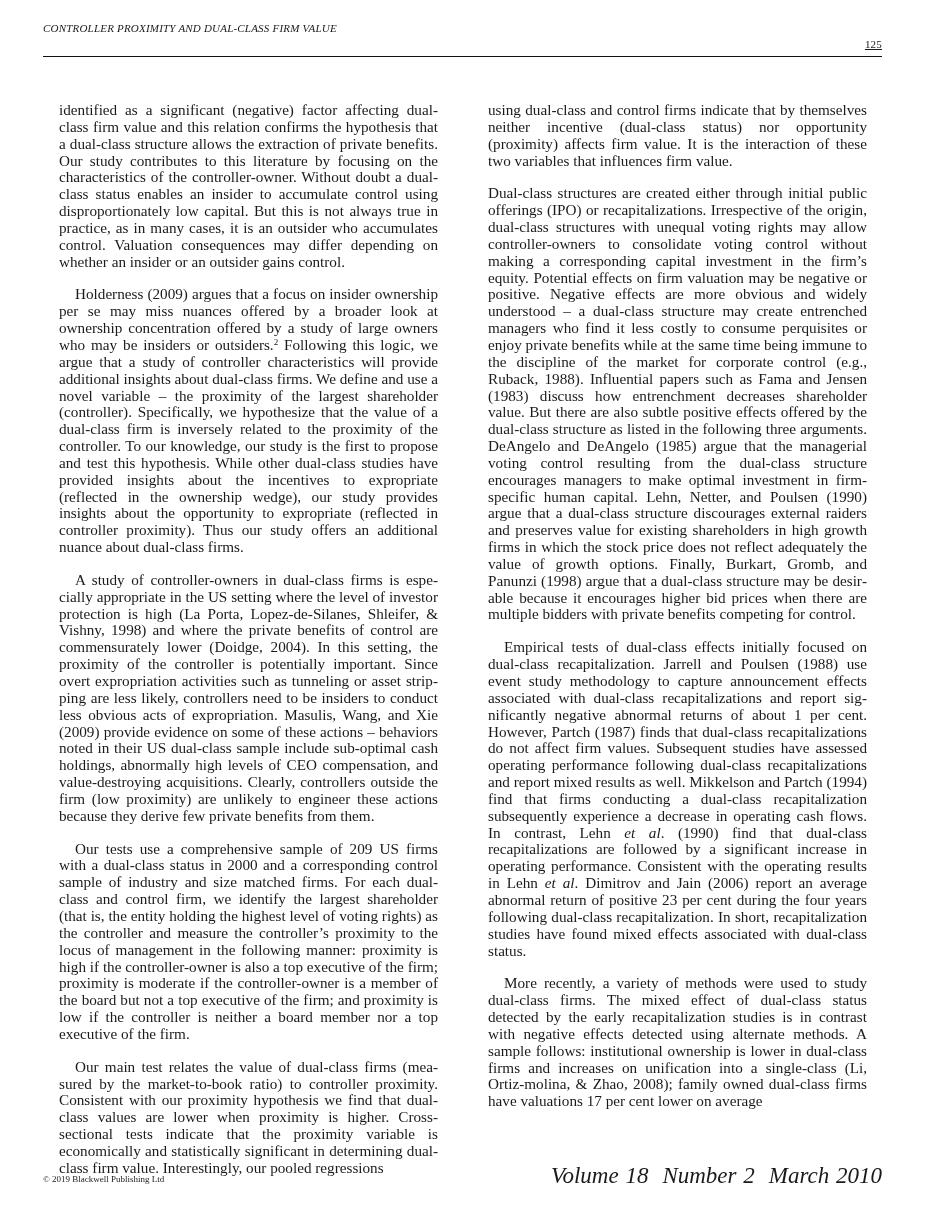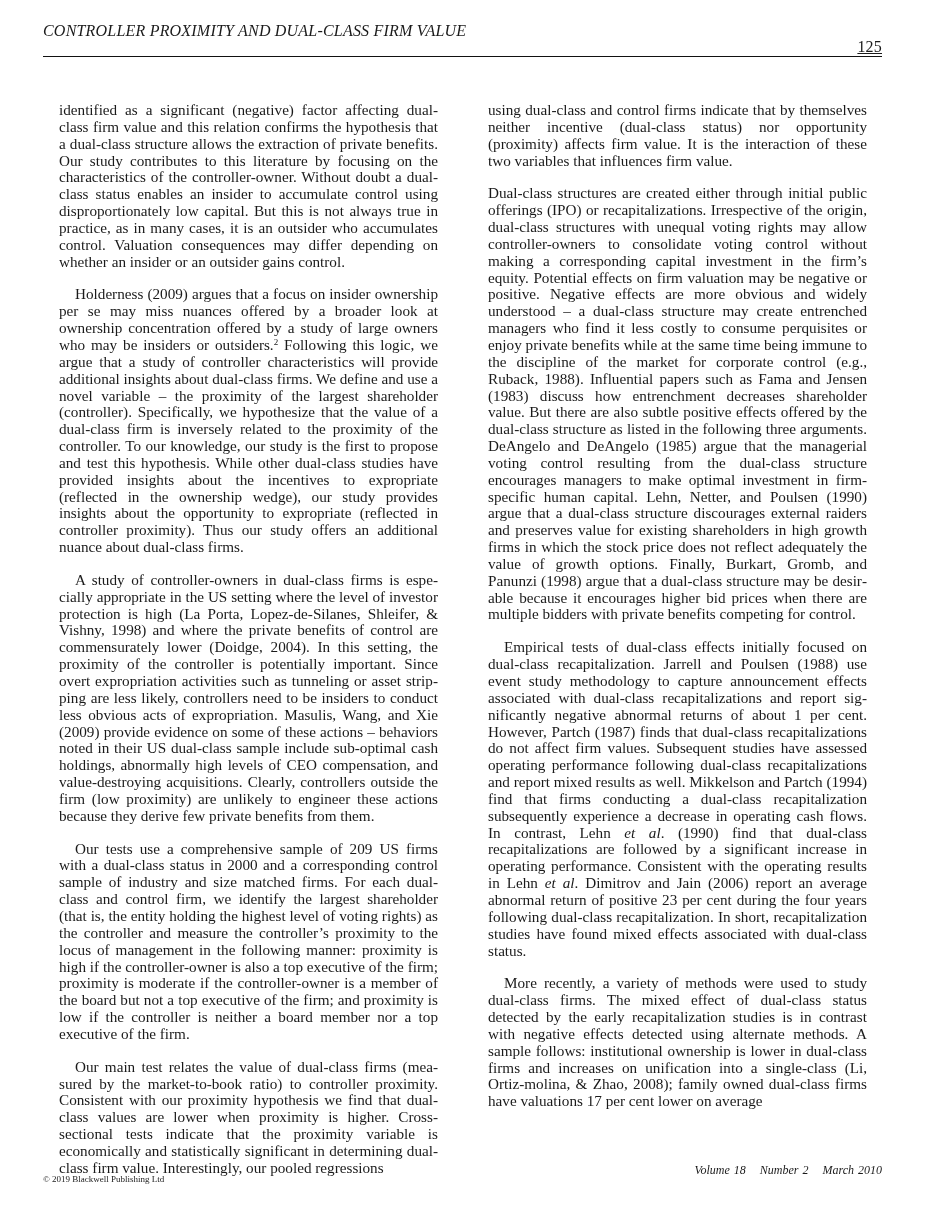--- a/index.html
+++ b/index.html
@@ -1,29 +1,29 @@
 <!DOCTYPE html>
 <html><head>
 <meta charset="utf-8">
 <style>
   html, body { margin: 0; padding: 0; background: #ffffff; }
   body { width: 925px; height: 1217px; position: relative; overflow: hidden; color: #1a1a1a; font-family: "DejaVu Serif", "Liberation Serif", serif; }
-  .running-head { position: absolute; left: 43px; top: 22px; width: 839px; height: 20px; font-family: "Liberation Serif", serif; font-style: italic; font-size: 16px; letter-spacing: 0.2px; }
+  .running-head { position: absolute; left: 43px; top: 22px; width: 839px; height: 20px; font-family: "Liberation Serif", serif; font-style: italic; font-size: 11px; letter-spacing: 0.2px; }
   .running-head .title { position: absolute; left: 0; top: 0; }
   .running-head .page-num { position: absolute; right: 0; top: 16px; font-style: normal; text-decoration: underline; }
   .head-rule { position: absolute; left: 43px; top: 56px; width: 839px; height: 0; border-top: 1.6px solid #111; }
   .column { position: absolute; top: 86px; width: 411px; font-family: "Liberation Serif", serif; font-size: 15.2px; line-height: 16.85px; text-align: justify; hyphens: manual; }
   .col-left { left: 43px; }
   .col-right { left: 472px; }
   .column p { margin: 16px; }
   .column p.indent { text-indent: 16px; }
   .section-heading { font-family: "Liberation Serif", serif; font-weight: bold; font-size: 19px; text-align: center; letter-spacing: 0.3px; margin: 34px 0 17px 0; line-height: 20px; }
   sup { font-size: 9px; line-height: 0; vertical-align: 5px; }
   .footer-left { position: absolute; left: 43px; top: 1174px; font-family: "Liberation Serif", serif; font-size: 9px; }
-  .footer-right { position: absolute; right: 43px; top: 1163px; font-family: "Liberation Serif", serif; font-style: italic; font-size: 12px; word-spacing: 1px; }
+  .footer-right { position: absolute; right: 43px; top: 1163px; font-family: "Liberation Serif", serif; font-style: italic; font-size: 23px; word-spacing: 1px; }
   .footer-right span { margin-left: 14px; }
   .footer-right span:first-child { margin-left: 0; }
 </style>
 </head>
 <body>
 
 <div class="running-head">
   <span class="title">CONTROLLER PROXIMITY AND DUAL-CLASS FIRM VALUE</span>
   <span class="page-num">125</span>
 </div>

